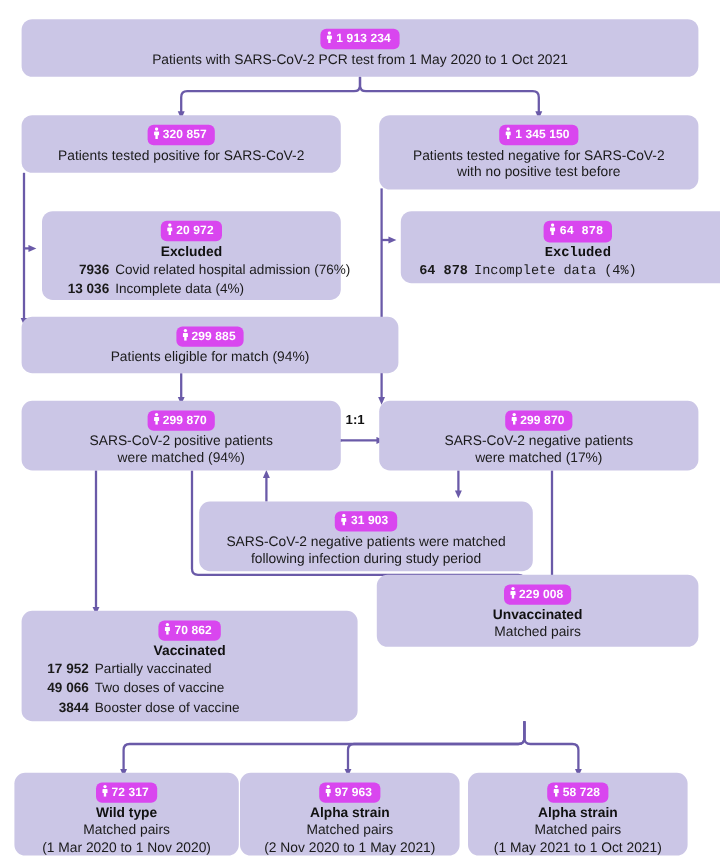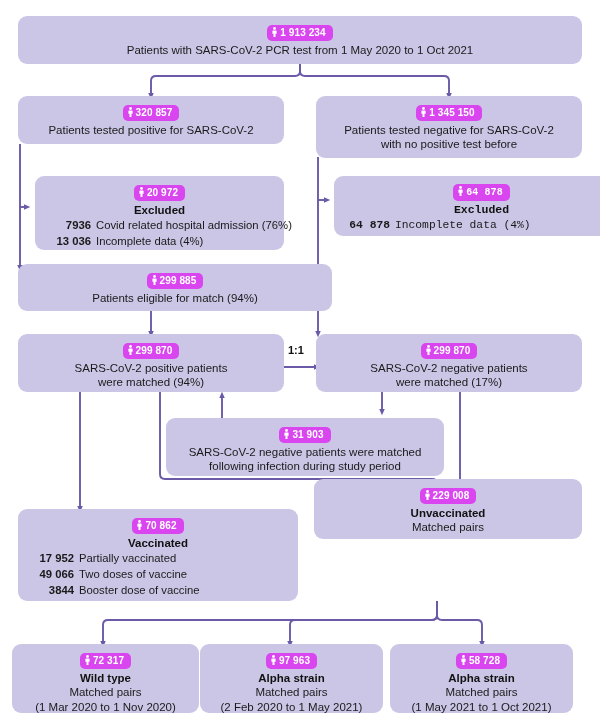--- a/index.html
+++ b/index.html
@@ -210,21 +210,21 @@
 
   <div class="node" style="left:200px;top:644px;width:183px;height:69px;">
     <div class="badgewrap">
       <span class="badge"><svg class="pico" viewBox="0 0 5 10">
             <circle cx="2.5" cy="1.5" r="1.4" fill="#fff"></circle>
             <path d="M1,3.6 h3 a0.6,0.6 0 0 1 0.6,0.6 v2.6 h-1.1 v3.1 h-2 v-3.1 h-1.1 v-2.6 a0.6,0.6 0 0 1 0.6,-0.6 z" fill="#fff"></path>
           </svg><span>97 963</span></span>
     </div>
     <div class="hdr">Alpha strain</div>
     <div class="title">Matched pairs</div>
-    <div class="title">(2 Feb 2020 to 1 May 2021)</div>
+    <div class="title">(2 Nov 2020 to 1 May 2021)</div>
   </div>
 
   <div class="node" style="left:390px;top:644px;width:183px;height:69px;">
     <div class="badgewrap">
       <span class="badge"><svg class="pico" viewBox="0 0 5 10">
             <circle cx="2.5" cy="1.5" r="1.4" fill="#fff"></circle>
             <path d="M1,3.6 h3 a0.6,0.6 0 0 1 0.6,0.6 v2.6 h-1.1 v3.1 h-2 v-3.1 h-1.1 v-2.6 a0.6,0.6 0 0 1 0.6,-0.6 z" fill="#fff"></path>
           </svg><span>58 728</span></span>
     </div>
     <div class="hdr">Alpha strain</div>

